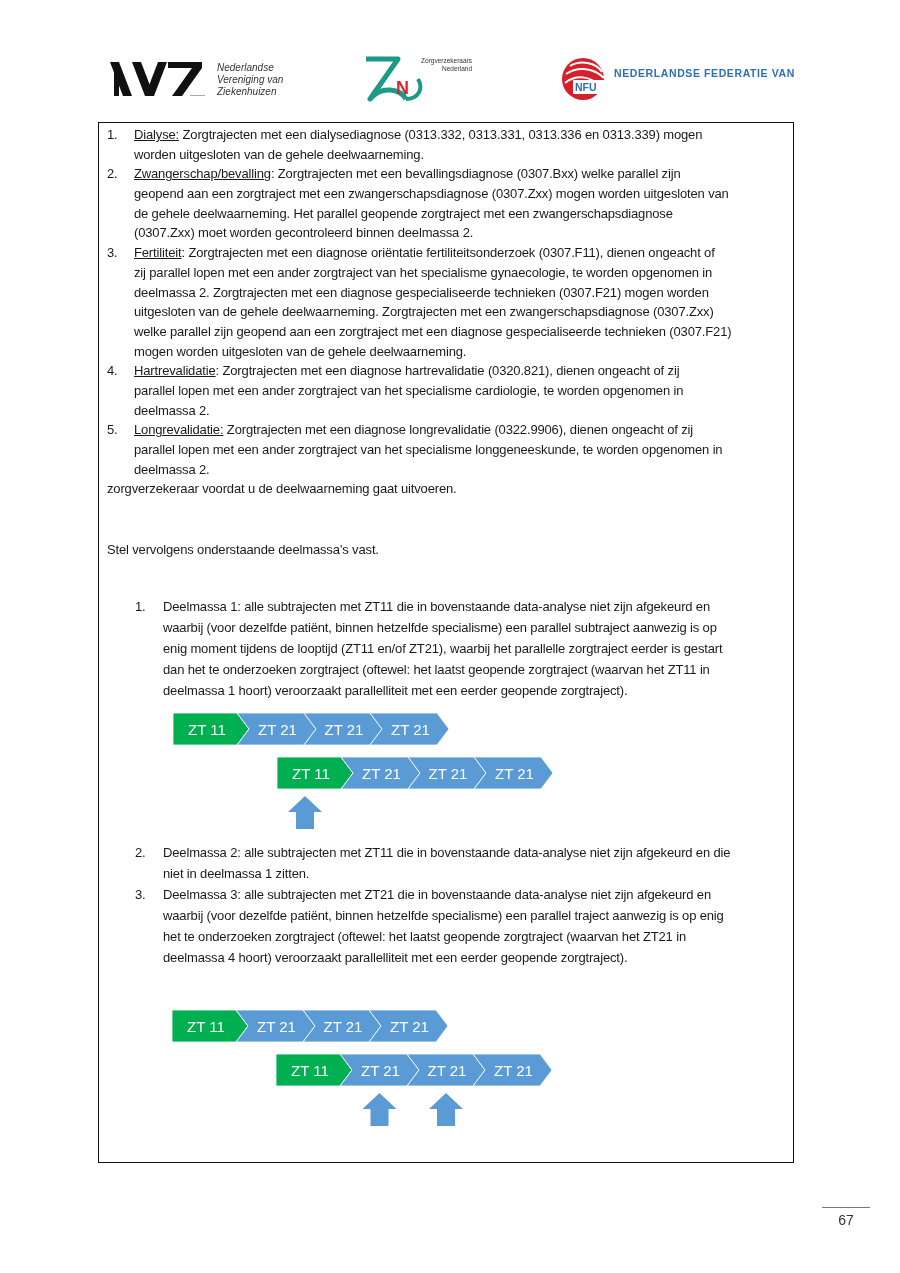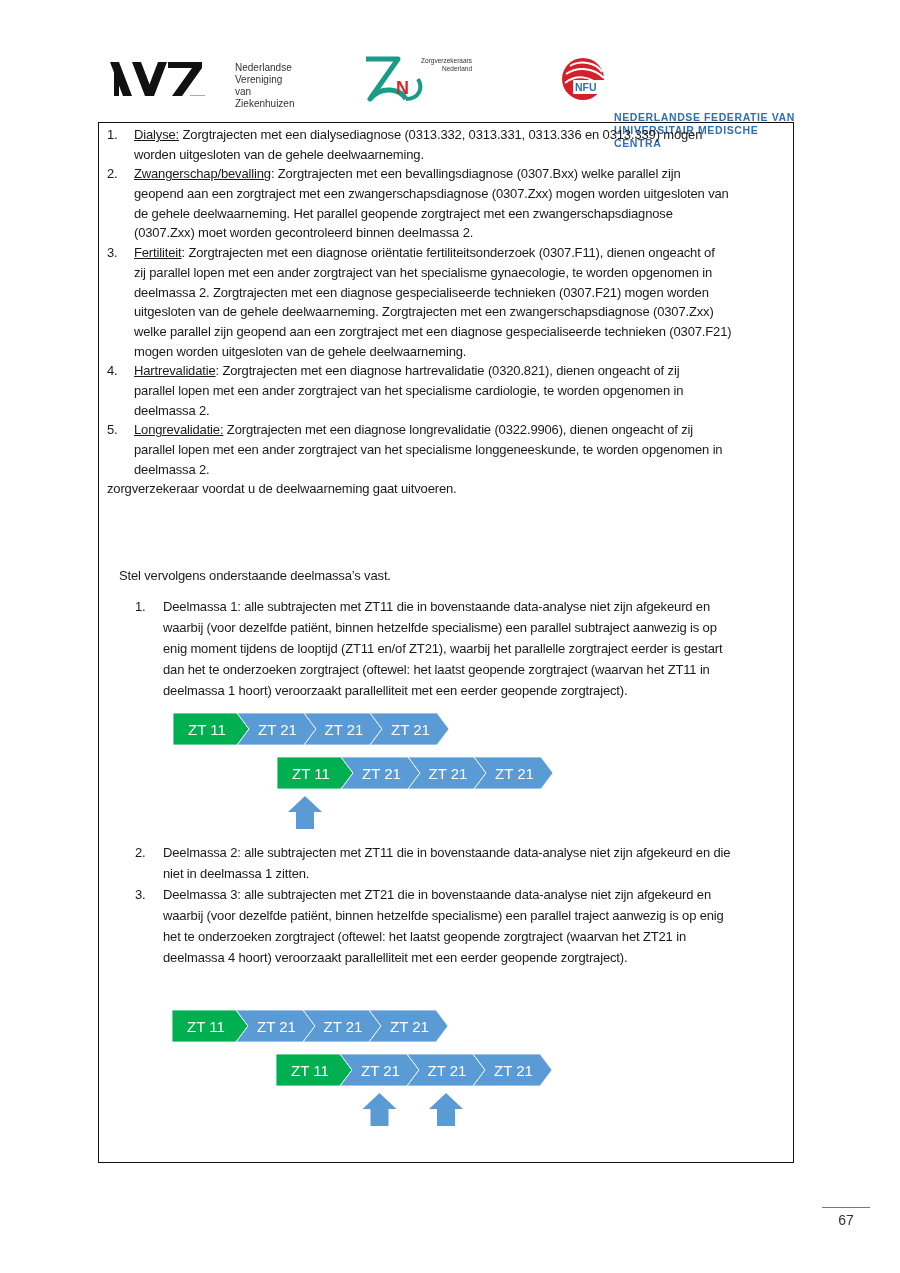--- a/index.html
+++ b/index.html
@@ -2,21 +2,21 @@
 <html><head>
 <meta charset="utf-8">
 <style>
   html, body { margin: 0; padding: 0; background: #ffffff; }
   body { width: 900px; height: 1273px; position: relative; overflow: hidden;
          font-family: "Liberation Sans", sans-serif; color: #1a1a1a; }
   .abs { position: absolute; }
 
   
   .logo-text { font-size: 10px; line-height: 12px; color: #333; }
-  .nfu-text { font-size: 10.5px; line-height: 13px; color: #2f6fb5; letter-spacing: 0.6px; font-weight: bold; margin-top: 44px; }
+  .nfu-text { font-size: 10.5px; line-height: 13px; color: #2f6fb5; letter-spacing: 0.6px; font-weight: bold; }
   .zn-text { font-size: 6.5px; line-height: 7.5px; color: #333; text-align: right; }
 
   
   .frame { left: 98px; top: 122px; width: 696px; height: 1041px; border: 1.5px solid #111; box-sizing: border-box; }
 
   .txt { font-size: 13px; letter-spacing: -0.15px; white-space: nowrap; }
   .blk1 { line-height: 19.7px; }
   .blk2 { line-height: 21px; }
   .line { height: 19.7px; }
   .blk2 .line { height: 21px; }
@@ -33,21 +33,21 @@
 
 <div class="abs" style="left:110px;top:58px;width:180px;height:42px;">
   <svg width="95" height="40" viewBox="0 0 95 40" style="position:absolute;left:0;top:2px;">
     <polygon points="0,2 9,2 22,36 13,36" fill="#111"></polygon>
     <polygon points="4,2 9,2 9,36 4,36" fill="#111"></polygon>
     <polygon points="22,2 31,2 44,36 35,36" fill="#111"></polygon>
     <polygon points="44,36 35,36 48,2 57,2" fill="#111"></polygon>
     <polygon points="58,2 92,2 92,8 72,36 62,36 82,8 58,8" fill="#111"></polygon>
     <rect x="80" y="35" width="15" height="1" fill="#aaa"></rect>
   </svg>
-  <div class="abs logo-text" style="left:125px;top:4px;">
+  <div class="abs logo-text" style="left:107px;top:4px;font-style:italic;">
     <div>Nederlandse</div>
     <div>Vereniging van</div>
     <div>Ziekenhuizen</div>
   </div>
 </div>
 
 <div class="abs" style="left:362px;top:55px;width:110px;height:50px;">
   <svg width="70" height="50" viewBox="0 0 70 50" style="position:absolute;left:0;top:0;">
     <path d="M4,4 L36,4 L8,44 C20,30 38,34 44,44" stroke="#1a9a87" stroke-width="5" fill="none" stroke-linejoin="round"></path>
     <path d="M44,44 C56,44 62,34 56,24" stroke="#1a9a87" stroke-width="4" fill="none"></path>
@@ -63,21 +63,20 @@
   <svg width="48" height="46" viewBox="0 0 48 46" style="position:absolute;left:0;top:0;">
     <circle cx="23" cy="23" r="21" fill="#d4202b"></circle>
     <path d="M10,10 C20,4 36,6 42,16" stroke="#fff" stroke-width="2" fill="none"></path>
     <path d="M6,18 C18,10 34,12 44,22" stroke="#fff" stroke-width="2" fill="none"></path>
     <path d="M5,27 C16,18 30,20 40,30" stroke="#fff" stroke-width="2" fill="none"></path>
     <rect x="13" y="24" width="31" height="14" fill="#fff"></rect>
     <text x="15" y="35" font-size="10.5" font-weight="bold" fill="#2f6fb5">NFU</text>
   </svg>
   <div class="abs nfu-text" style="left:54px;top:11px;">
     <div>NEDERLANDSE FEDERATIE VAN</div>
-    <div>UNIVERSITAIR MEDISCHE CENTRA</div>
   </div>
 </div>
 
 <div class="abs frame"></div>
 
 <div class="abs txt blk1" style="left:107px;top:125px;width:685px;">
 
   <div style="position:relative;padding-left:27px;">
     <span class="num">1.</span>
     <div class="line"><span class="u">Dialyse:</span><span> Zorgtrajecten met een dialysediagnose (0313.332, 0313.331, 0313.336 en 0313.339) mogen</span></div>
@@ -114,21 +113,21 @@
     <div class="line"><span class="u">Longrevalidatie:</span><span> Zorgtrajecten met een diagnose longrevalidatie (0322.9906), dienen ongeacht of zij</span></div>
     <div class="line">parallel lopen met een ander zorgtraject van het specialisme longgeneeskunde, te worden opgenomen in</div>
     <div class="line">deelmassa 2.</div>
   </div>
 
   <div>
     <div class="line">zorgverzekeraar voordat u de deelwaarneming gaat uitvoeren.</div>
   </div>
 </div>
 
-<div class="abs txt" style="left:107px;top:566px;line-height:20px;margin-left:12px;">Stel vervolgens onderstaande deelmassa’s vast.</div>
+<div class="abs txt" style="left:107px;top:540px;line-height:20px;">Stel vervolgens onderstaande deelmassa’s vast.</div>
 
 <div class="abs txt blk2" style="left:135px;top:596px;padding-left:28px;">
   <span class="num">1.</span>
   <div class="line">Deelmassa 1: alle subtrajecten met ZT11 die in bovenstaande data-analyse niet zijn afgekeurd en</div>
   <div class="line">waarbij (voor dezelfde patiënt, binnen hetzelfde specialisme) een parallel subtraject aanwezig is op</div>
   <div class="line">enig moment tijdens de looptijd (ZT11 en/of ZT21), waarbij het parallelle zorgtraject eerder is gestart</div>
   <div class="line">dan het te onderzoeken zorgtraject (oftewel: het laatst geopende zorgtraject (waarvan het ZT11 in</div>
   <div class="line">deelmassa 1 hoort) veroorzaakt parallelliteit met een eerder geopende zorgtraject).</div>
 </div>
 

